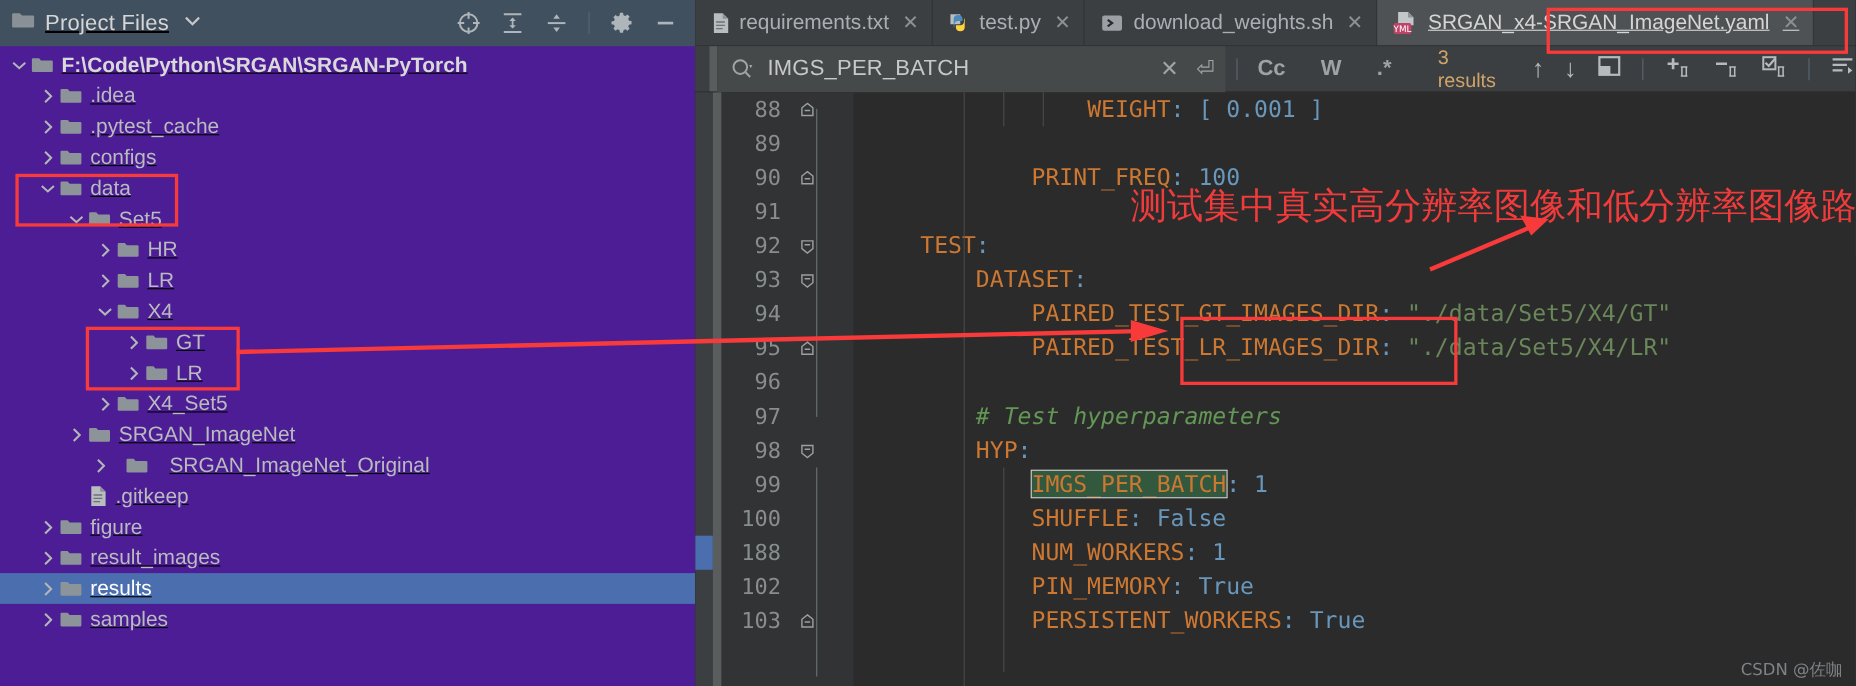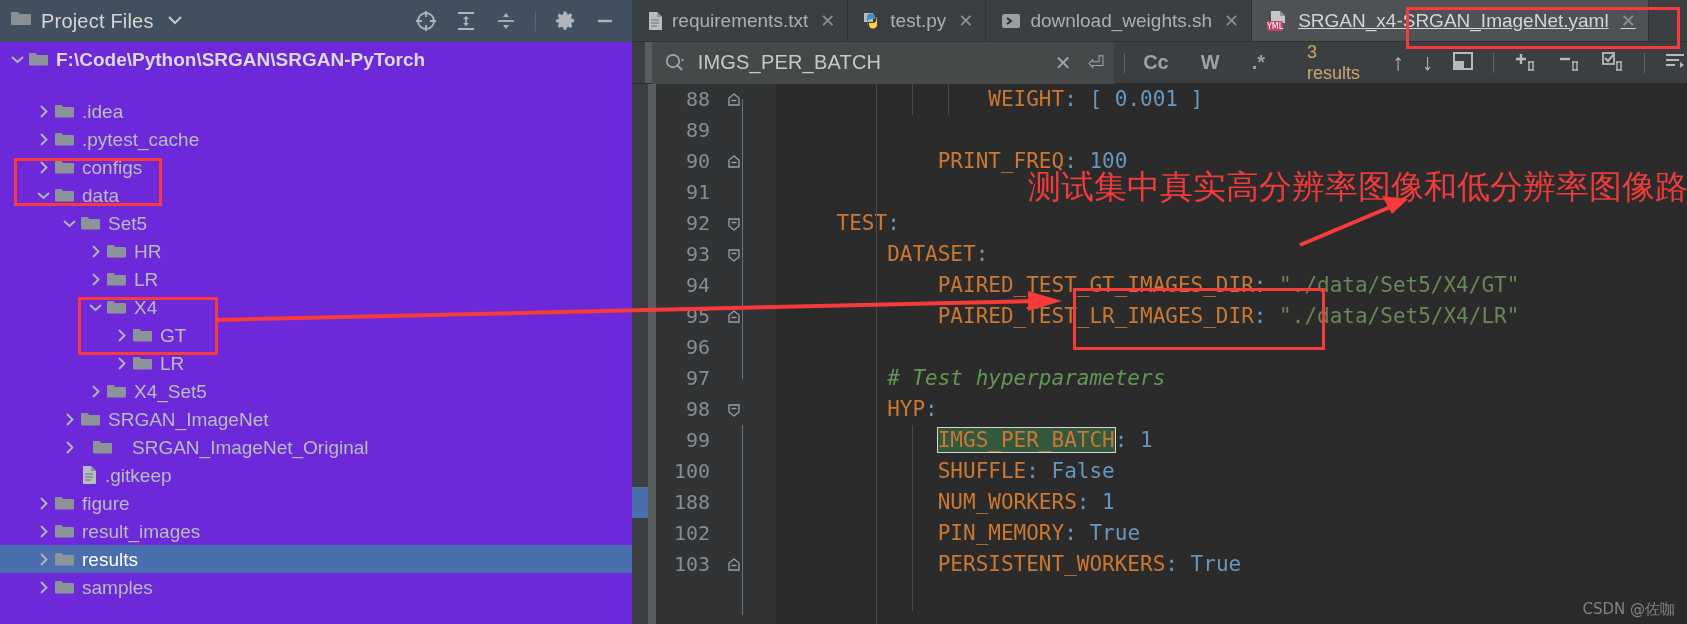--- a/index.html
+++ b/index.html
@@ -7,24 +7,25 @@
     width: 1687px; height: 624px;
     background: #3c3f41;
     font-family: "Liberation Sans", "DejaVu Sans", sans-serif;
     overflow: hidden;
   }
   #app { position: relative; width: 1687px; height: 624px; display: flex; }
 
   
   #project-panel {
     width: 632px; height: 624px;
-    background: #6d28d9;
+    background: #4c1d95;
     position: relative;
     flex: 0 0 632px;
     overflow: hidden;
+    text-decoration: underline;
   }
   .proj-header {
     height: 42px;
     background: #41505e;
     display: flex; align-items: center;
     padding: 0 10px 0 10px;
     position: relative;
   }
   .proj-header .folder-ico { margin-right: 9px; }
   .proj-title {
@@ -202,21 +203,21 @@
               <path d="M1 2l5.5 5L12 2" stroke="#b2b6b8" stroke-width="1.9" fill="none"></path>
             </svg>
           </span>
           <span class="ficon">
             <svg width="21" height="17" viewBox="0 0 21 17">
               <path d="M1 3a1 1 0 011-1h5.5l1.8 2H19a1 1 0 011 1v8.5a1 1 0 01-1 1H2a1 1 0 01-1-1z" fill="#8d9499"></path>
             </svg>
           </span>
           <span class="label">F:\Code\Python\SRGAN\SRGAN-PyTorch</span>
         </div>
-        <div class="trow" style="padding-left: 32px; margin-top: 24px;">
+        <div class="trow" style="padding-left: 32px;">
           <span class="arrow">
             <svg width="9" height="13" viewBox="0 0 9 13">
               <path d="M2 1l5.5 5.5L2 12" stroke="#b2b6b8" stroke-width="1.9" fill="none"></path>
             </svg>
           </span>
           <span class="ficon">
             <svg width="21" height="17" viewBox="0 0 21 17">
               <path d="M1 3a1 1 0 011-1h5.5l1.8 2H19a1 1 0 011 1v8.5a1 1 0 01-1 1H2a1 1 0 01-1-1z" fill="#8d9499"></path>
             </svg>
           </span>
@@ -358,21 +359,21 @@
               <path d="M2 1l5.5 5.5L2 12" stroke="#b2b6b8" stroke-width="1.9" fill="none"></path>
             </svg>
           </span>
           <span class="ficon">
             <svg width="21" height="17" viewBox="0 0 21 17">
               <path d="M1 3a1 1 0 011-1h5.5l1.8 2H19a1 1 0 011 1v8.5a1 1 0 01-1 1H2a1 1 0 01-1-1z" fill="#8d9499"></path>
             </svg>
           </span>
           <span class="label">SRGAN_ImageNet</span>
         </div>
-        <div class="trow" style="padding-left: 58px; gap: 12px;">
+        <div class="trow" style="padding-left: 80px; gap: 12px;">
           <span class="arrow">
             <svg width="9" height="13" viewBox="0 0 9 13">
               <path d="M2 1l5.5 5.5L2 12" stroke="#b2b6b8" stroke-width="1.9" fill="none"></path>
             </svg>
           </span>
           <span class="ficon">
             <svg width="21" height="17" viewBox="0 0 21 17">
               <path d="M1 3a1 1 0 011-1h5.5l1.8 2H19a1 1 0 011 1v8.5a1 1 0 01-1 1H2a1 1 0 01-1-1z" fill="#8d9499"></path>
             </svg>
           </span>

